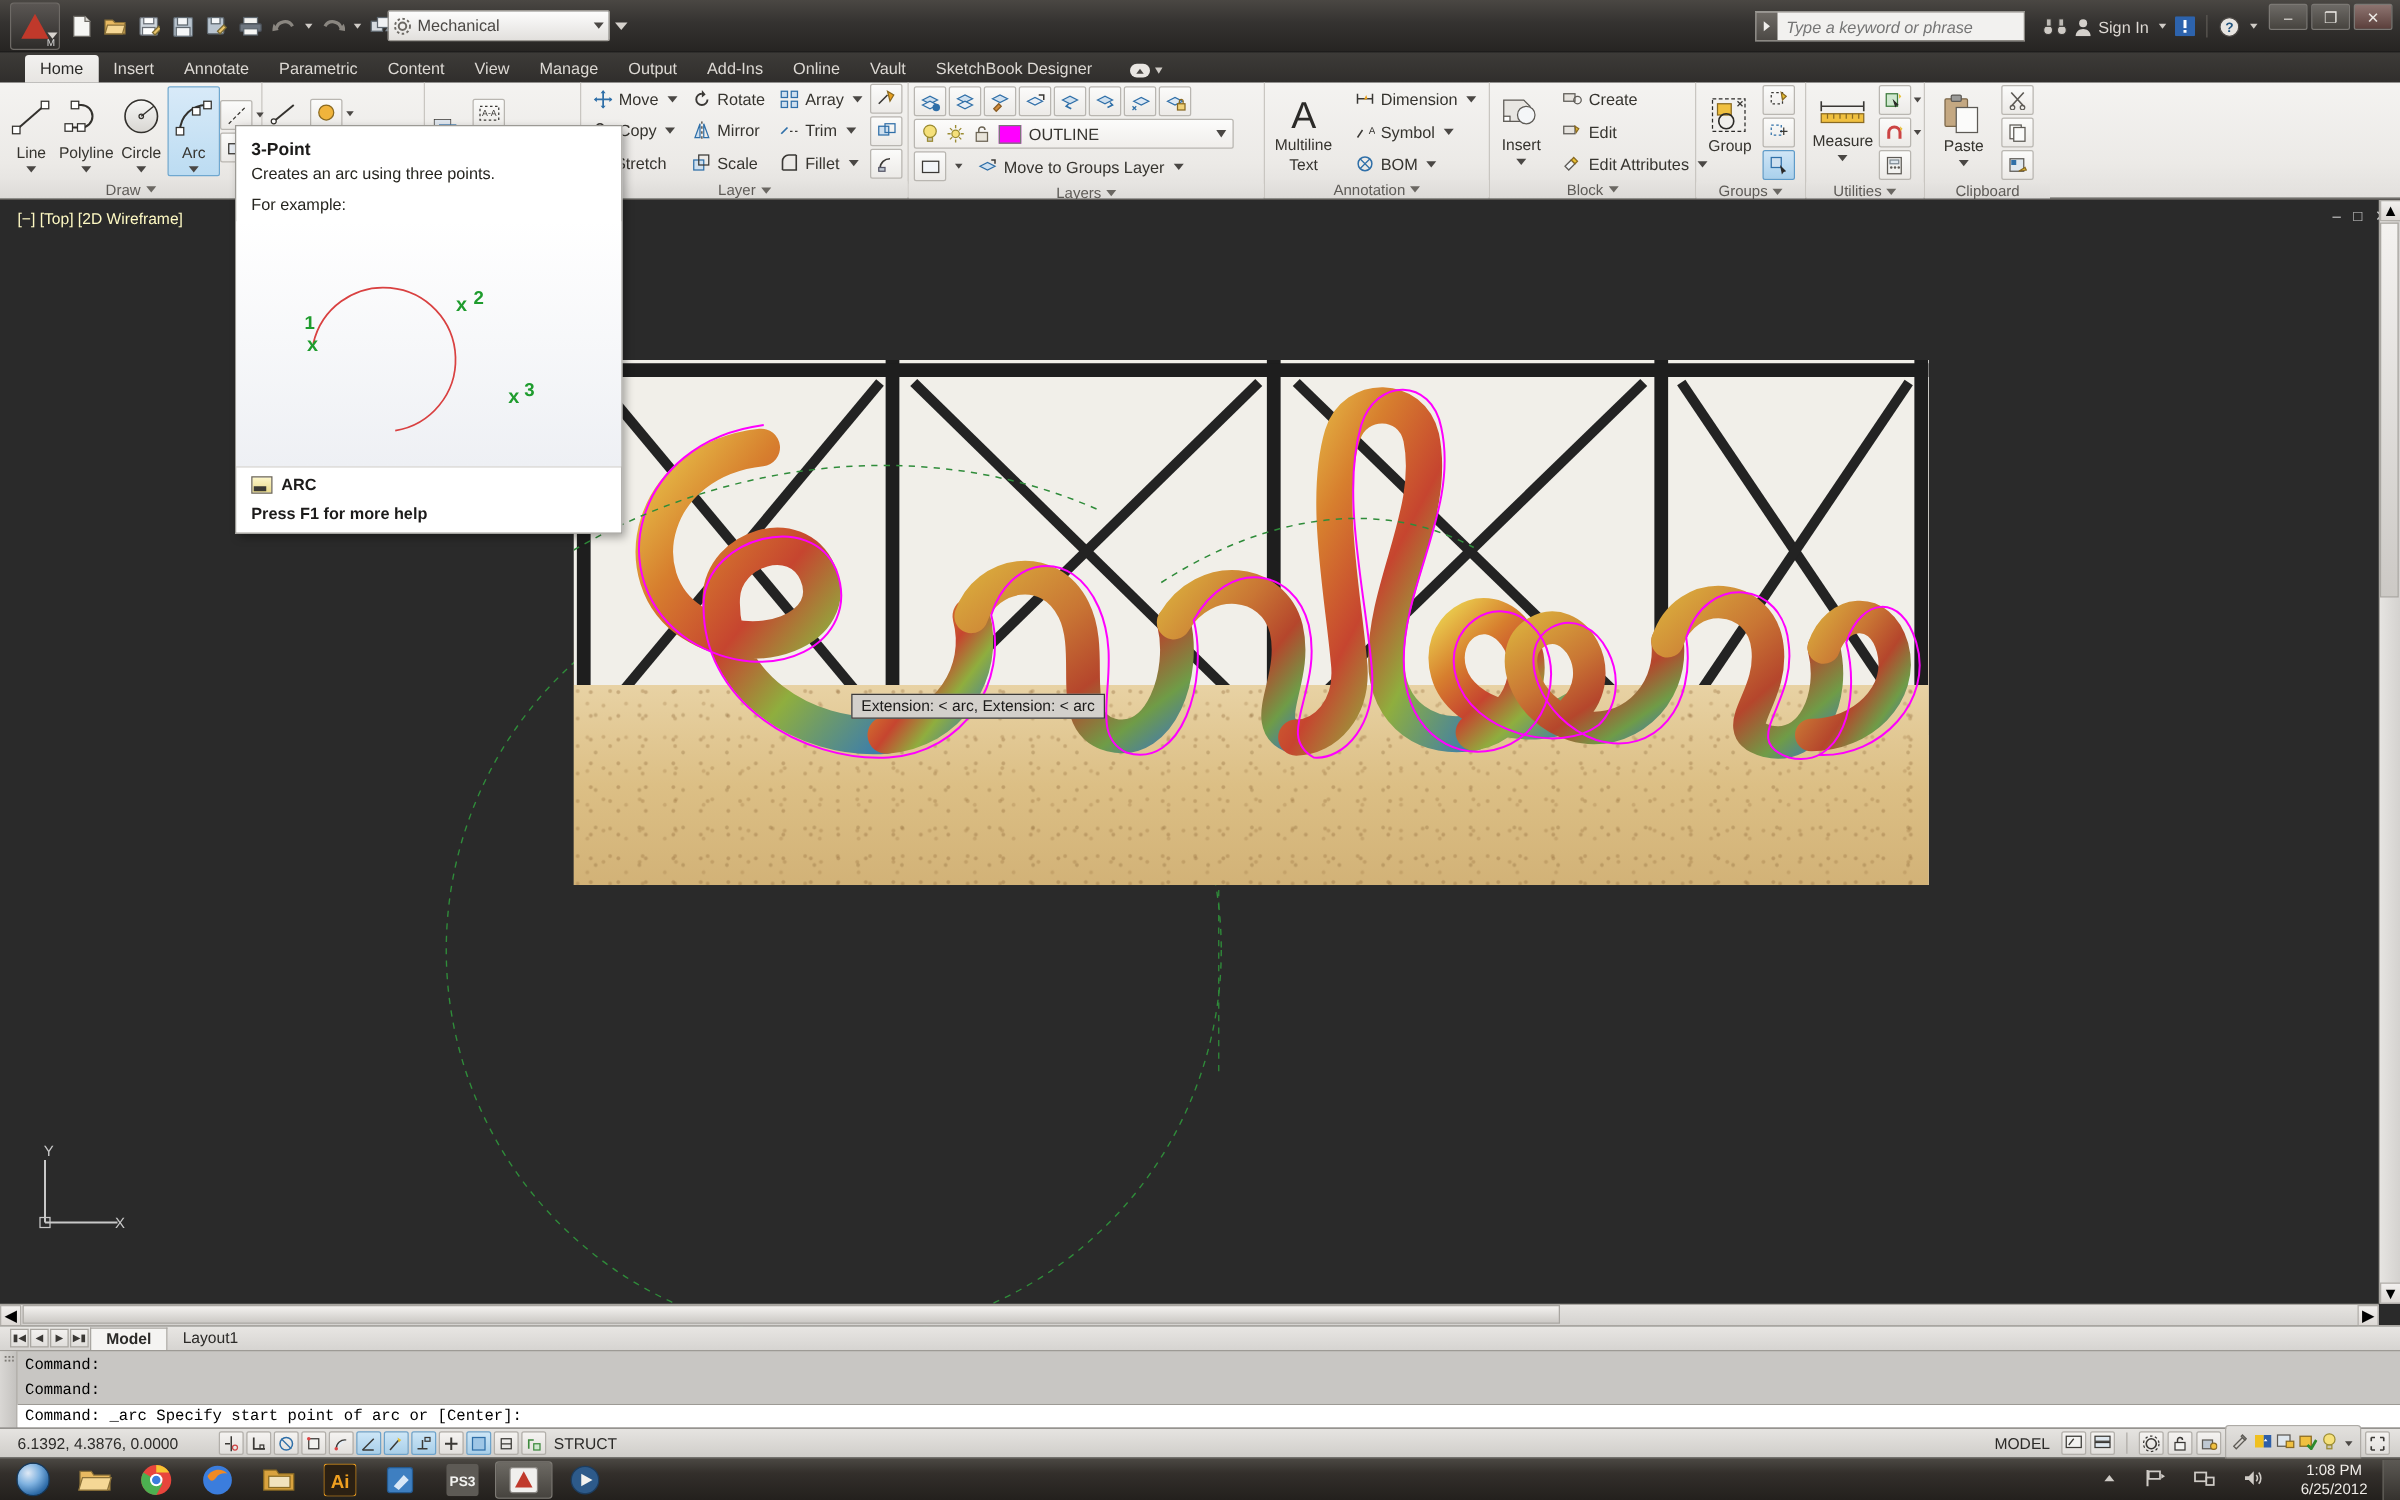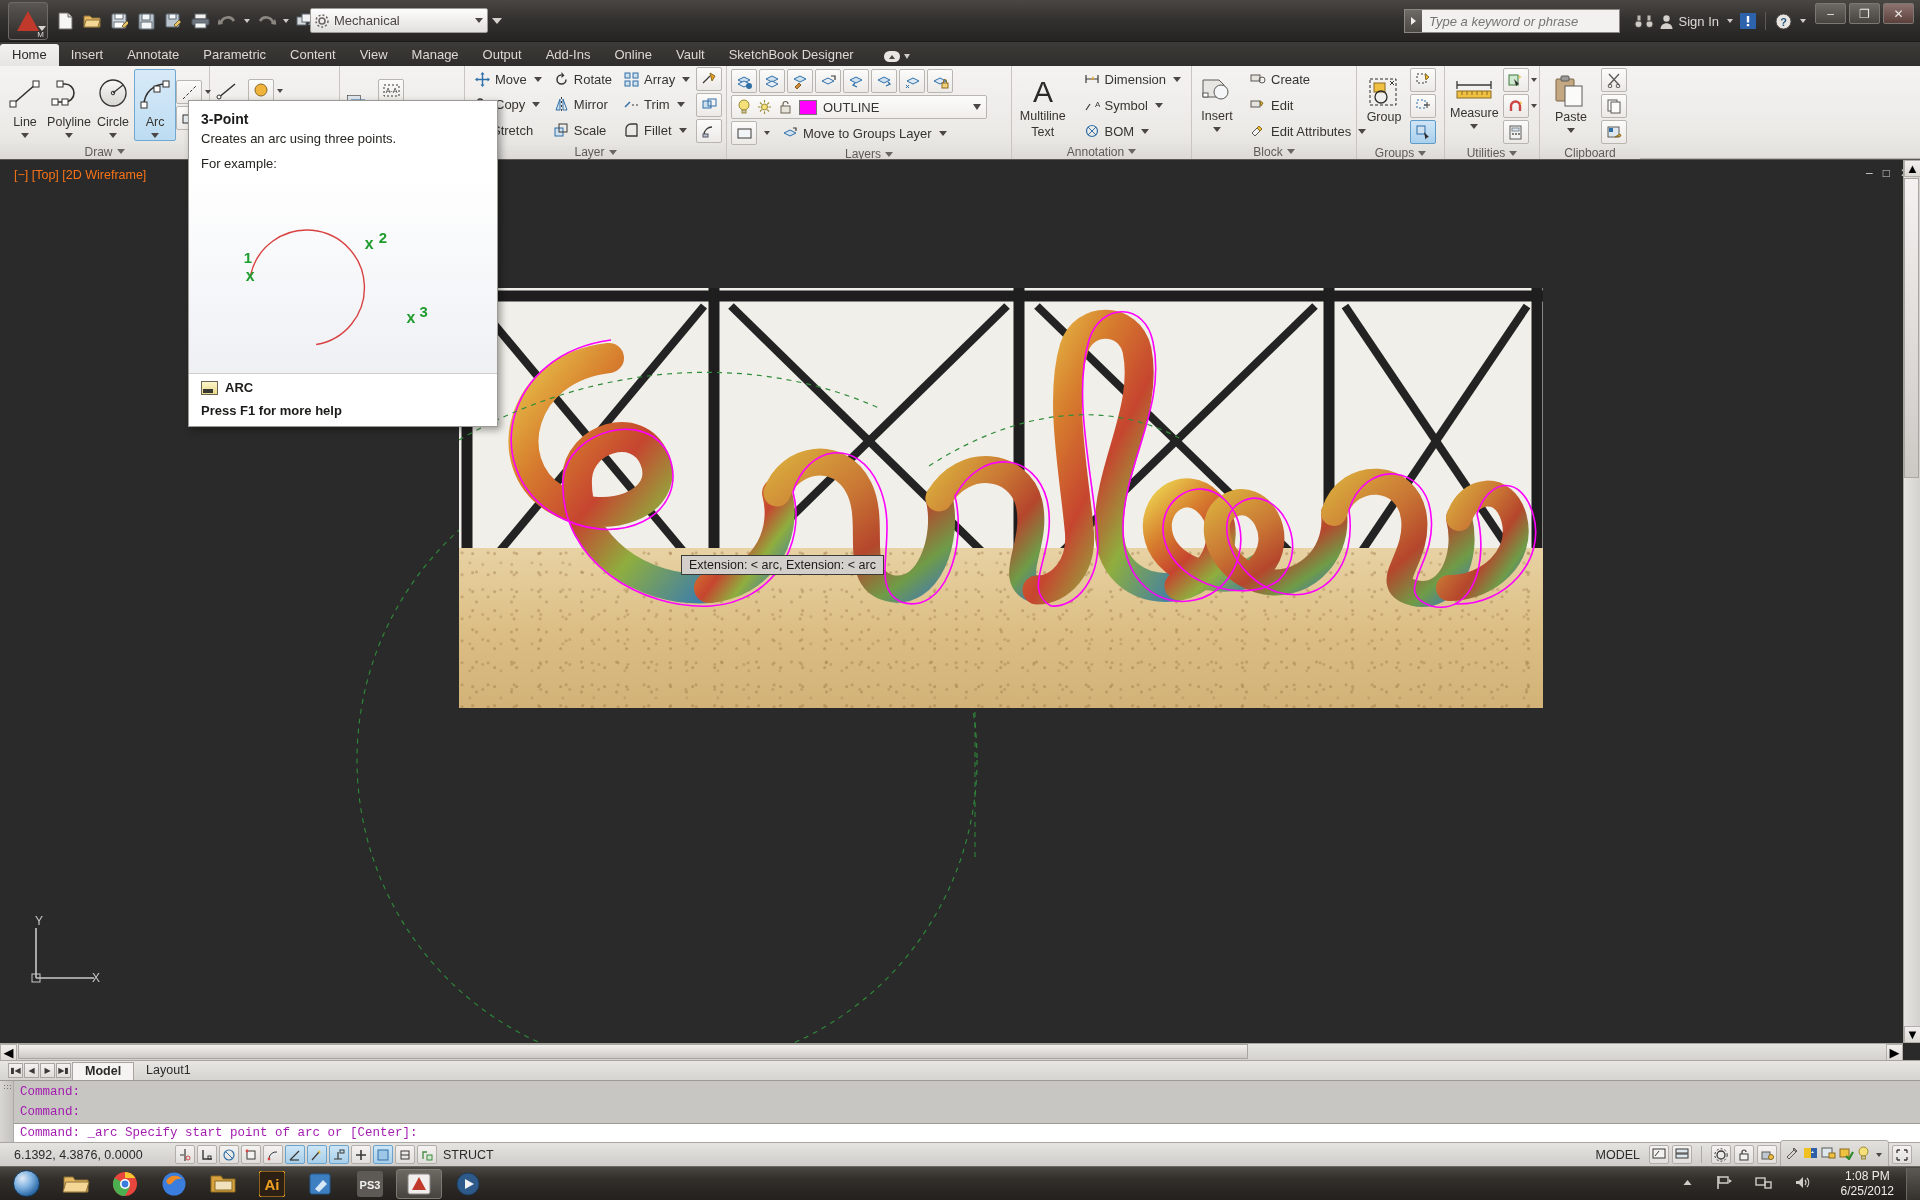--- a/index.html
+++ b/index.html
@@ -90,21 +90,21 @@
     width: 31px; height: 21px; border: 1px solid #7b7874; border-radius: 2px;
     background: linear-gradient(180deg,#6d6a66,#47443f);
     display:flex;align-items:center;justify-content:center; color:#ece9e5; font-size:12px;
   }
   .wc.close { background: linear-gradient(180deg,#8d7470,#5b3f3b); }
 
   
   .ribbon-tabs {
     position: absolute; left: 0; top: 42px; width: 1920px; height: 24px;
     background: linear-gradient(180deg,#3d3b38,#302e2c);
-    display: flex; align-items: flex-end; 
+    display: flex; align-items: flex-end; padding-left: 20px;
   }
   .rtab { padding: 3px 12px 4px; font-size: 13px; color: #ddd9d4; }
   .rtab.active { background: linear-gradient(180deg,#f2f1ef,#e7e5e2); color: #2b2a28; border-radius: 3px 3px 0 0; }
   .rtab-min { margin-left: 18px; display:flex;align-items:center;gap:4px;padding-bottom:4px; }
   .rtab-min .pill { width: 16px; height: 11px; background:#e9e6e2; border-radius:7px; display:flex;align-items:center;justify-content:center;}
   .rtab-min .pill i { width:0;height:0;border-left:3px solid transparent;border-right:3px solid transparent;border-bottom:4px solid #4a4744;display:block;}
   .rtab-min .cr { width:0;height:0;border-left:3.5px solid transparent;border-right:3.5px solid transparent;border-top:5px solid #cfcbc6; }
 
   
   .ribbon {
@@ -147,21 +147,21 @@
   }
   .layer-ctl .swatch { width:18px;height:15px;border:1px solid #777; }
   .layer-ctl .nm { font-size:13px;color:#36342f; }
   .layer-ctl .arrow { margin-left:auto;width:0;height:0;border-left:4.5px solid transparent;border-right:4.5px solid transparent;border-top:6px solid #4a4744;}
 
   
   .canvas-wrap {
     position: absolute; left: 0; top: 159px; width: 1920px; height: 901px;
     background: #2a2a2a; border-top: 1px solid #5a5754;
   }
-  .vp-label { position:absolute; left: 14px; top: 8px; color:#f97316; font-size:12.5px; }
+  .vp-label { position:absolute; left: 14px; top: 8px; color:#fef9c3; font-size:12.5px; }
   .vp-btns { position:absolute; right: 10px; top: 6px; display:flex; gap:10px; color:#d0d0d0; font-size:12px; }
 
   .photo {
     position: absolute; left: 459px; top: 128px; width: 1084px; height: 420px;
     background:
       linear-gradient(180deg, rgba(0,0,0,0) 60%, rgba(222,185,132,0.0) 60%),
       linear-gradient(180deg,#f3f2ee 0%,#eceae3 52%,#e7cfa2 60%,#e8c98f 100%);
     overflow: hidden;
   }
   .lattice { position:absolute; inset:0; }
@@ -206,21 +206,21 @@
   .cmdline {
     position: absolute; left: 0; top: 1080px; width: 1920px; height: 62px;
     background: #c8c6c3; border-top: 1px solid #9d9a95;
     display: flex;
   }
   .cmd-grip { width: 14px; background: linear-gradient(90deg,#d9d7d4,#c4c2bf); border-right:1px solid #aeaba6;
               display:flex; align-items:flex-start; justify-content:center; padding-top:3px; }
   .cmd-grip .dots { width:8px;height:6px;
     background-image: radial-gradient(circle, #7a7772 0.6px, transparent 1px);
     background-size: 3px 3px; }
-  .cmd-lines { flex:1; display:flex; flex-direction:column; font-family:"Liberation Mono", monospace; font-size:12.5px; color:#a21caf; }
+  .cmd-lines { flex:1; display:flex; flex-direction:column; font-family:"Liberation Mono", monospace; font-size:12.5px; color:#000000; }
   .cmd-hist { padding: 2px 6px 0; line-height: 1.45; }
   .cmd-input { background:#ffffff; border-top:1px solid #9d9a95; padding: 2px 6px; margin-top:auto; }
 
   
   .statusbar {
     position: absolute; left: 0; top: 1142px; width: 1920px; height: 24px;
     background: linear-gradient(180deg,#e6e4e1,#cfcdc9);
     border-top: 1px solid #a9a6a1; display: flex; align-items: center;
   }
   .coords { font-size: 12.5px; color: #2b2a28; padding-left: 14px; width: 175px; }

